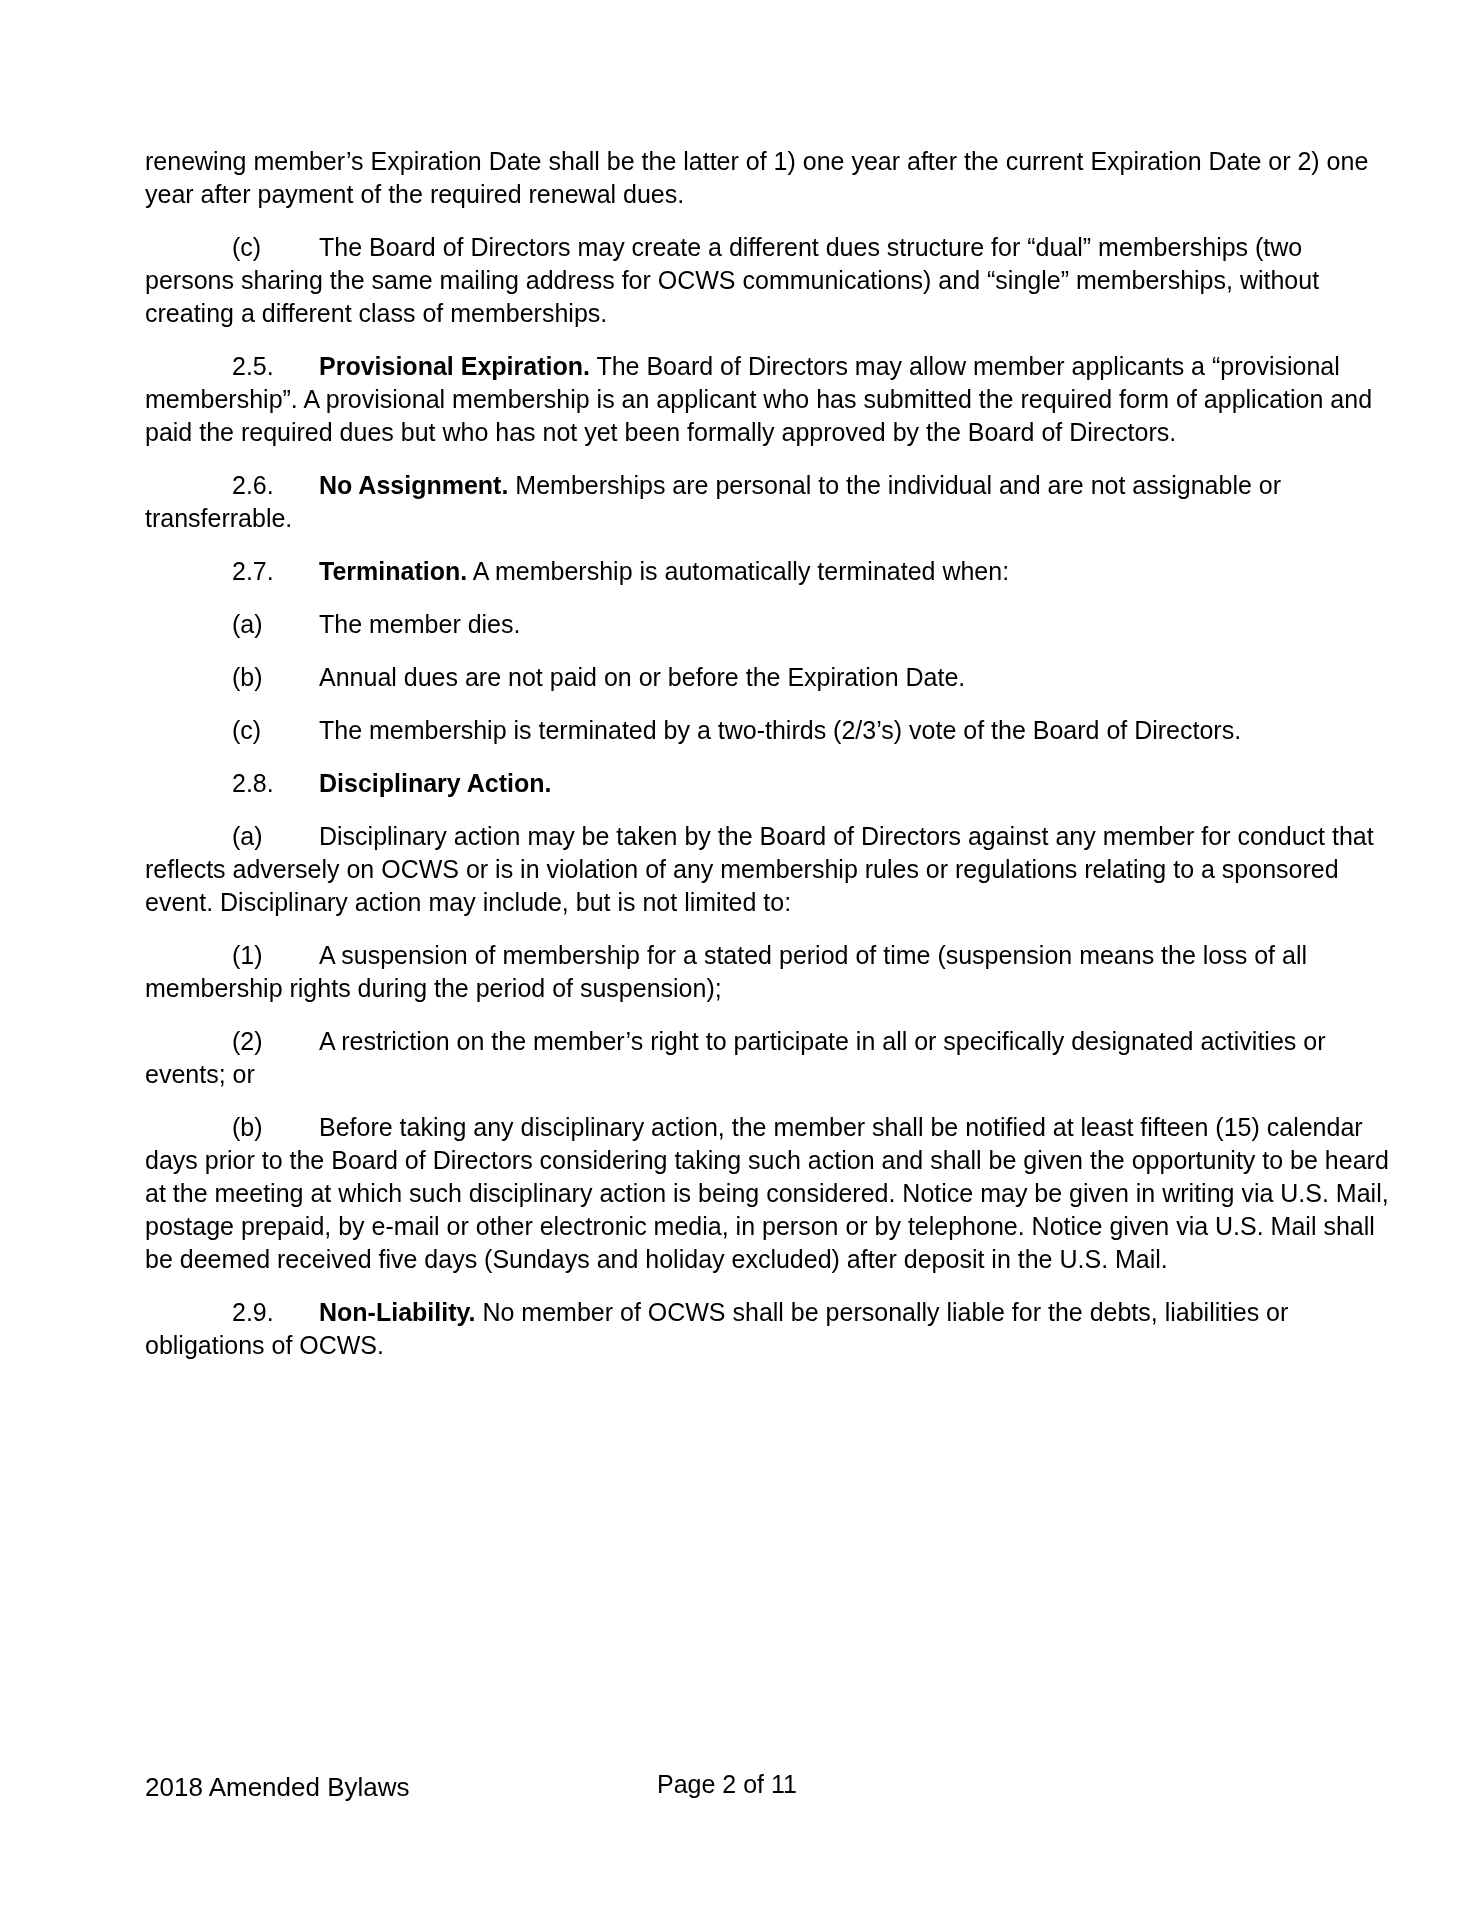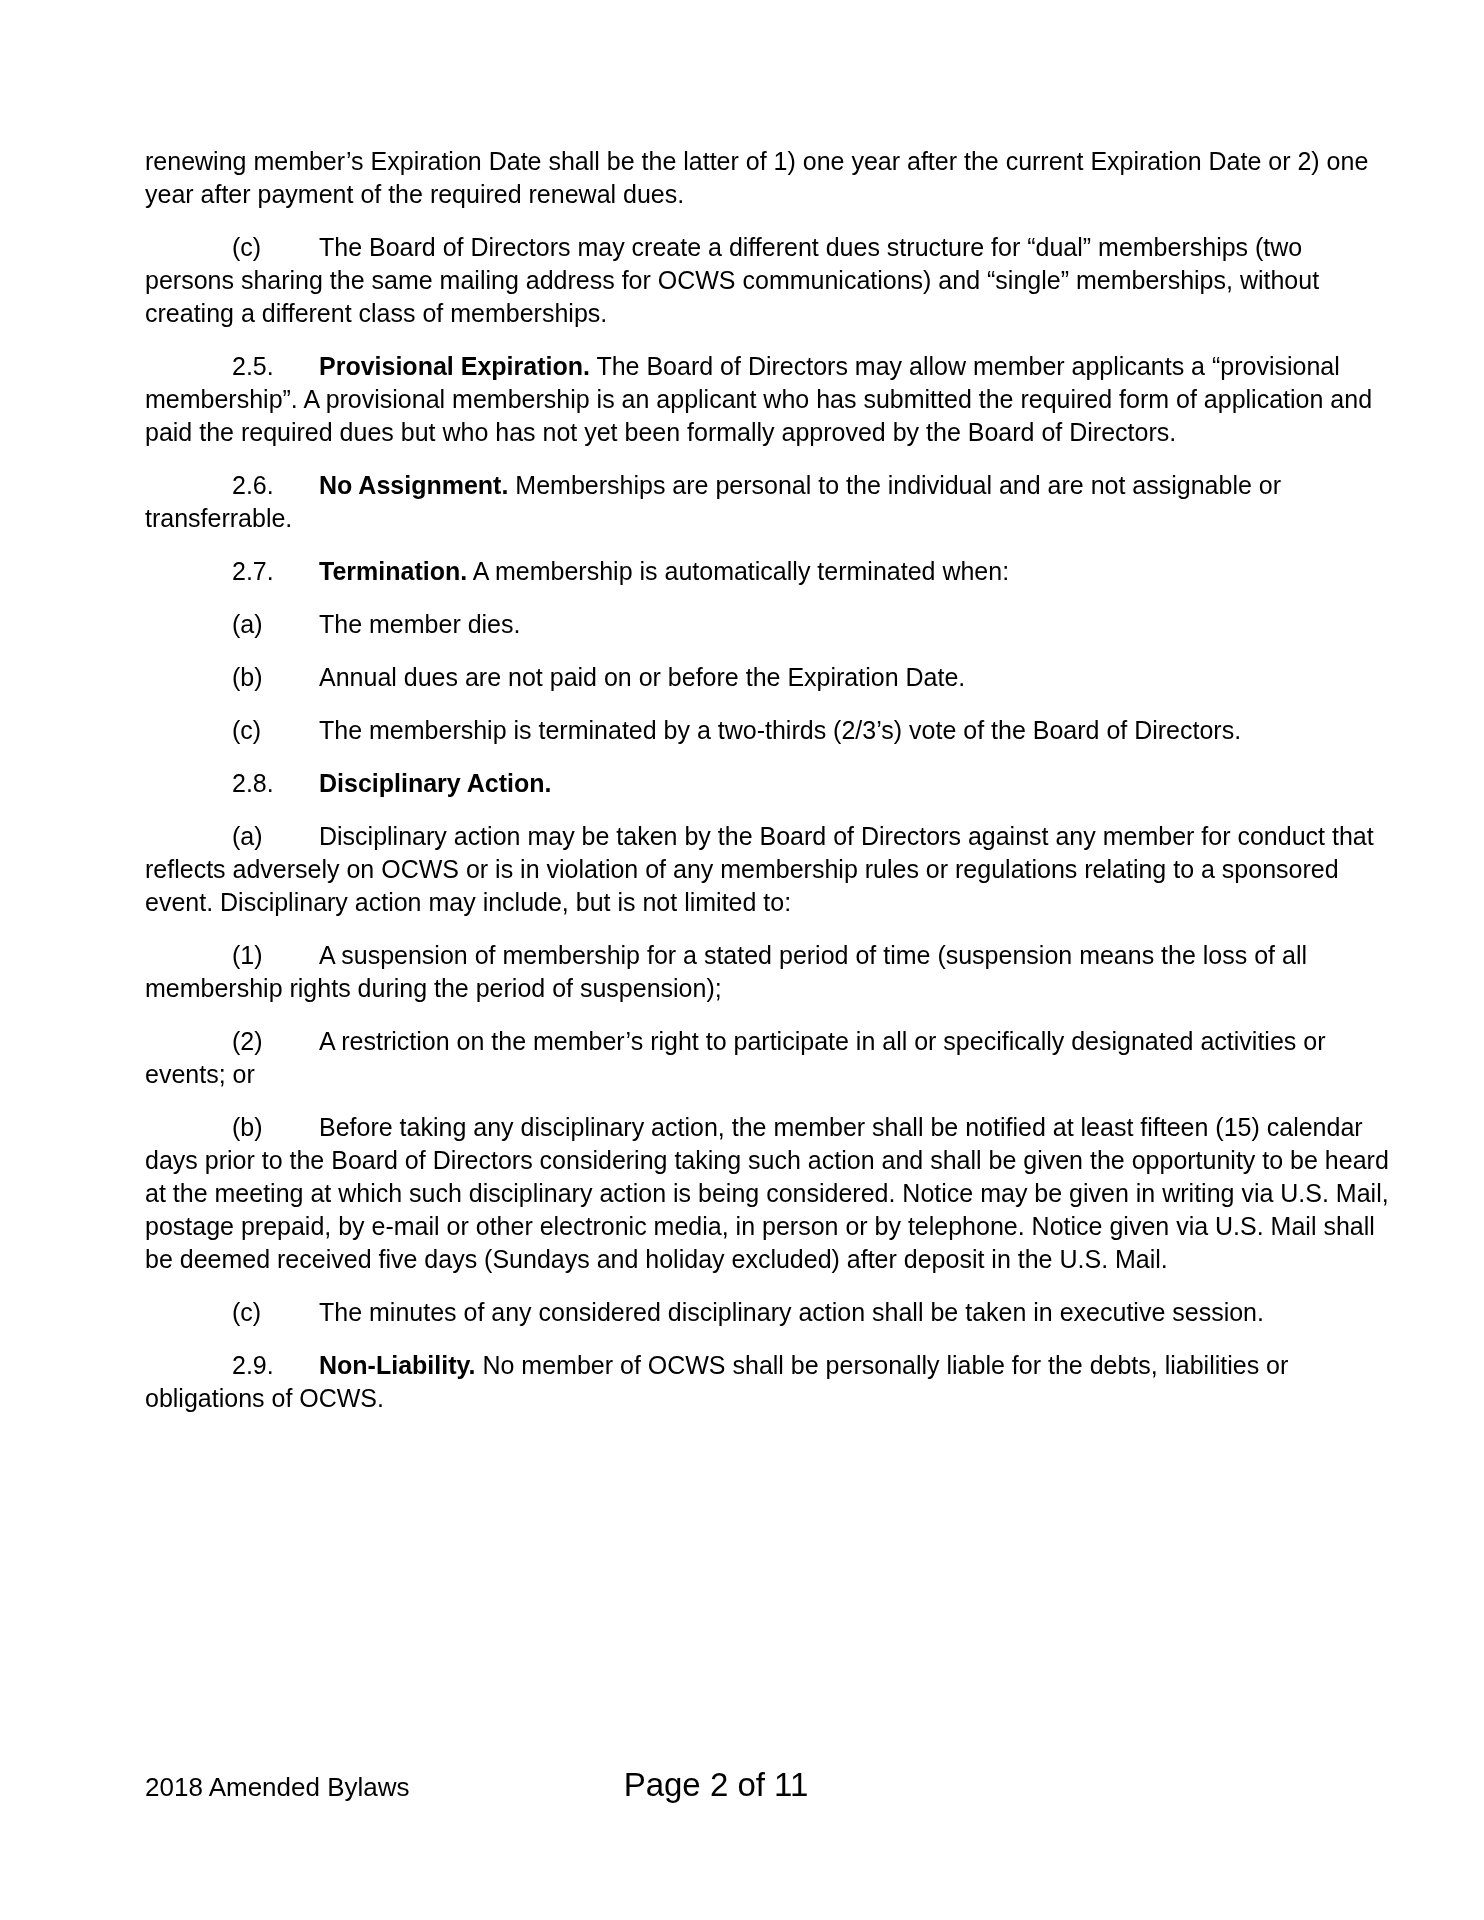--- a/index.html
+++ b/index.html
@@ -43,25 +43,25 @@
   }
   .footer-left {
     position: absolute;
     left: 0;
     top: 4px;
     font-size: 26px;
     line-height: 30px;
   }
   .footer-center {
     position: absolute;
-    left: 4px;
+    left: 15px;
     top: 0;
     width: 1134px;
     text-align: center;
-    font-size: 33px;
+    font-size: 25px;
     line-height: 33px;
   }
 </style>
 </head>
 <body>
 
 <div class="page">
 
   <p class="para lvl1"><span>renewing member’s Expiration Date shall be the latter of 1) one year after the current Expiration Date or 2) one year after payment of the required renewal dues.</span></p>
 
@@ -83,21 +83,20 @@
 
   <p class="para lvl1 fi"><span class="tab-label">(a)</span><span>Disciplinary action may be taken by the Board of Directors against any member for conduct that reflects adversely on OCWS or is in violation of any membership rules or regulations relating to a sponsored event.  Disciplinary action may include, but is not limited to:</span></p>
 
   <p class="para lvl2 fi"><span class="tab-label">(1)</span><span>A suspension of membership for a stated period of time (suspension means the loss of all membership rights during the period of suspension);</span></p>
 
   <p class="para lvl2 fi"><span class="tab-label">(2)</span><span>A restriction on the member’s right to participate in all or specifically designated activities or events; or</span></p>
 
 
   <p class="para lvl1 fi"><span class="tab-label">(b)</span><span>Before taking any disciplinary action, the member shall be notified at least fifteen (15) calendar days prior to the Board of Directors considering taking such action and shall be given the opportunity to be heard at the meeting at which such disciplinary action is being considered.  Notice may be given in writing via U.S. Mail, postage prepaid, by e-mail or other electronic media, in person or by telephone.  Notice given via U.S. Mail shall be deemed received five days (Sundays and holiday excluded) after deposit in the U.S. Mail.</span></p>
 
-  <p class="para lvl1 fi"><span class="tab-label">(c)</span><span>The minutes of any considered disciplinary action shall be taken in executive session.</span></p>
 
 
   <p class="para fi"><span class="tab-label">2.9.</span><b class="sec-title">Non-Liability.</b> <span>No member of OCWS shall be personally liable for the debts, liabilities or obligations of OCWS.</span></p>
 
   <div class="footer">
     <span class="footer-left">2018 Amended Bylaws</span>
     <span class="footer-center">Page 2 of 11</span>
   </div>
 
 </div>

